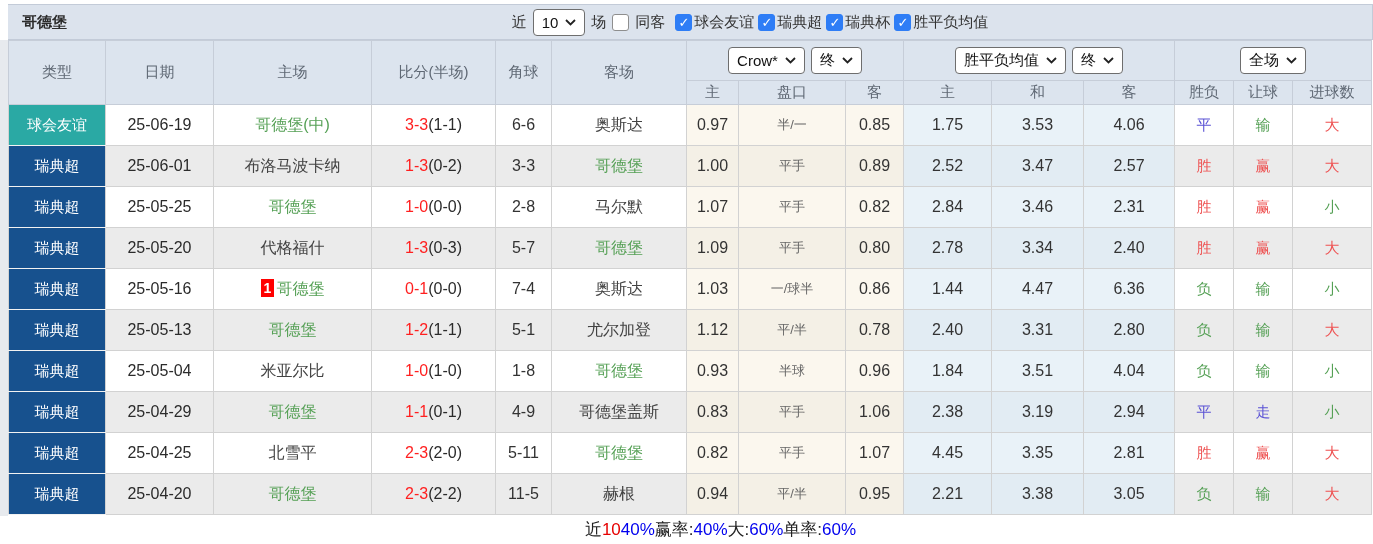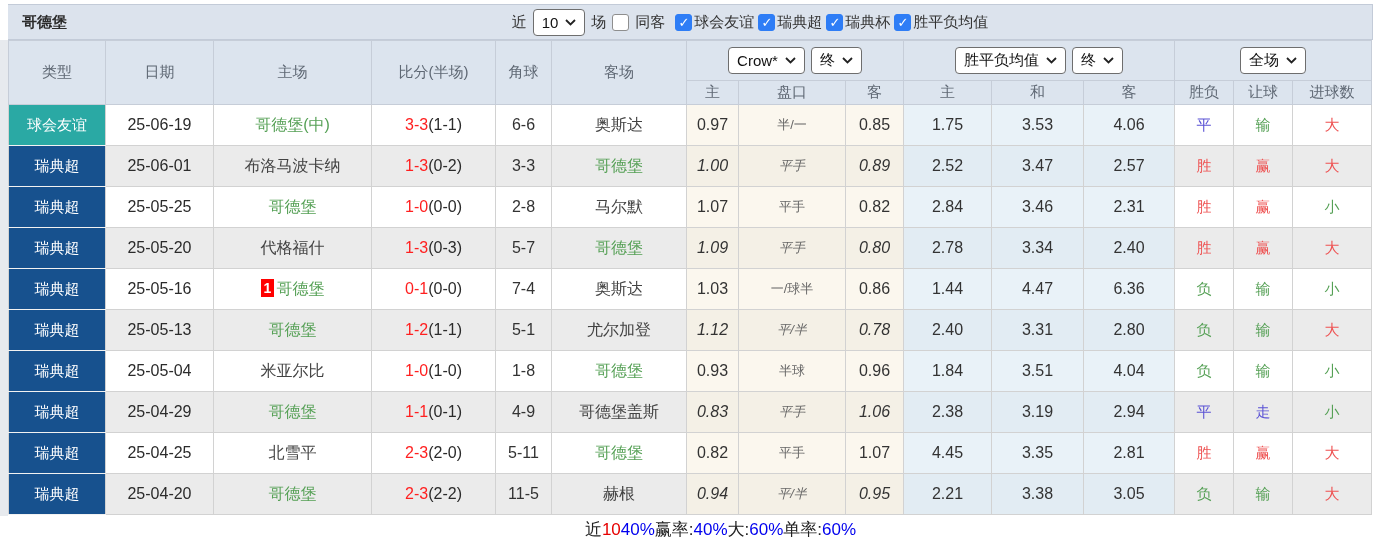--- a/index.html
+++ b/index.html
@@ -46,21 +46,21 @@
     overflow: hidden; white-space: nowrap;
   }
   thead th { background: #dce4ee; color: #5f6874; font-weight: normal; border-color: #c6cdd8; }
   tr.hrow1 th { height: 40px; font-size: 15px; }
   tr.hrow2 th { height: 24px; font-size: 15px; }
   .group-head { padding: 4px 0; }
   .group-inner { display: flex; align-items: center; justify-content: center; gap: 6px; }
   tbody td { height: 41px; background: #fff; border-color: #d2d2d2; color: #333; font-size: 16px; }
   tbody tr.even td { background: #ebebeb; }
   tbody td.crow-bg { background: #fbf7ee; }
-  tbody tr.even td.crow-bg { background: #f4f0e6; font-style: italic; }
+  tbody tr.even td.crow-bg { background: #f4f0e6; }
   tbody td.avg-bg { background: #e9f2f8; }
   tbody tr.even td.avg-bg { background: #e2ecf3; }
   td.type-cell { color: #fff; font-size: 15px; border-bottom: 1px solid #f2f2f2; }
   td.type-friendly { background: var(--teal, #2aa9a4) !important; }
   td.type-league { background: var(--league-blue, #17518e) !important; }
   td.date-cell { color: #2b2b2b; }
   .team { color: #434343; cursor: pointer; }
   .team.green { color: var(--green, #55a055); }
   .score-main { color: var(--score-red, #ff1f1f); }
   .score-half { color: #2b2b2b; }

